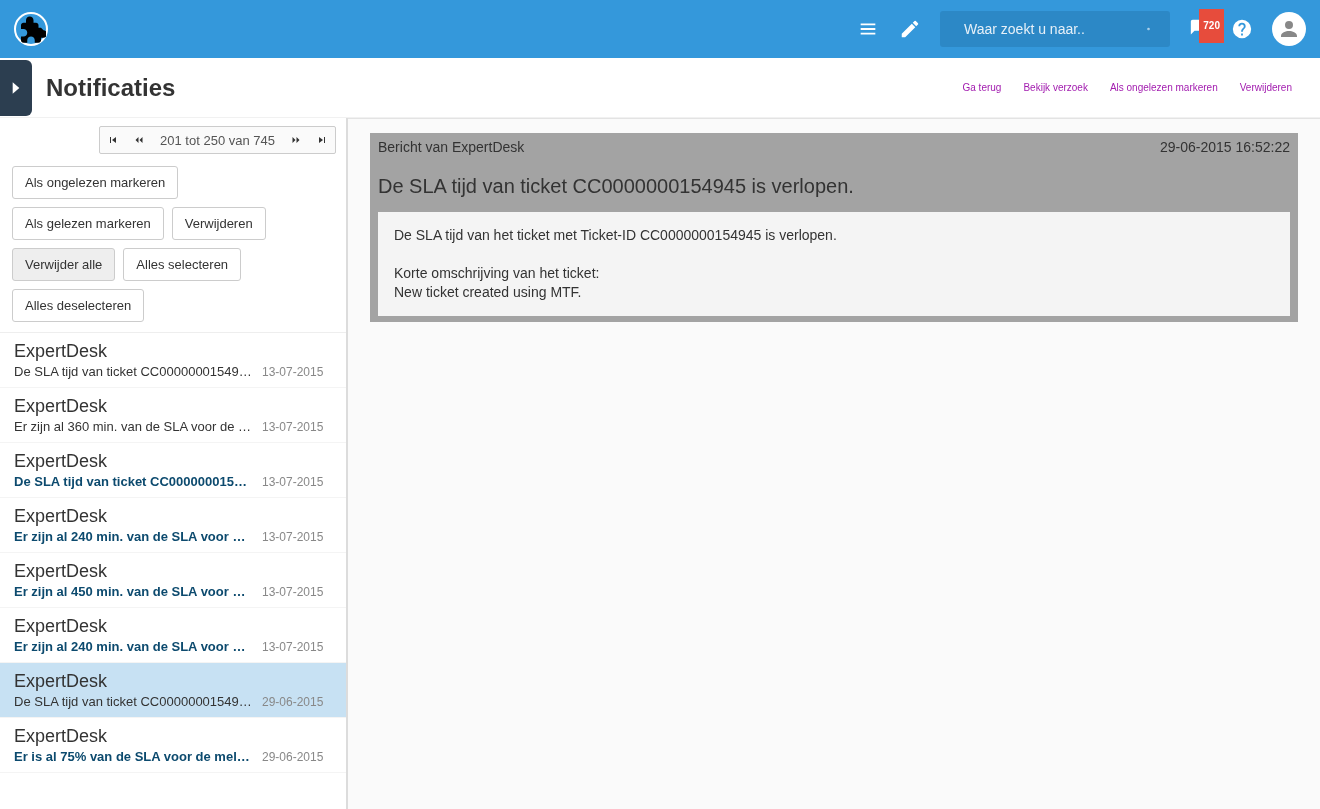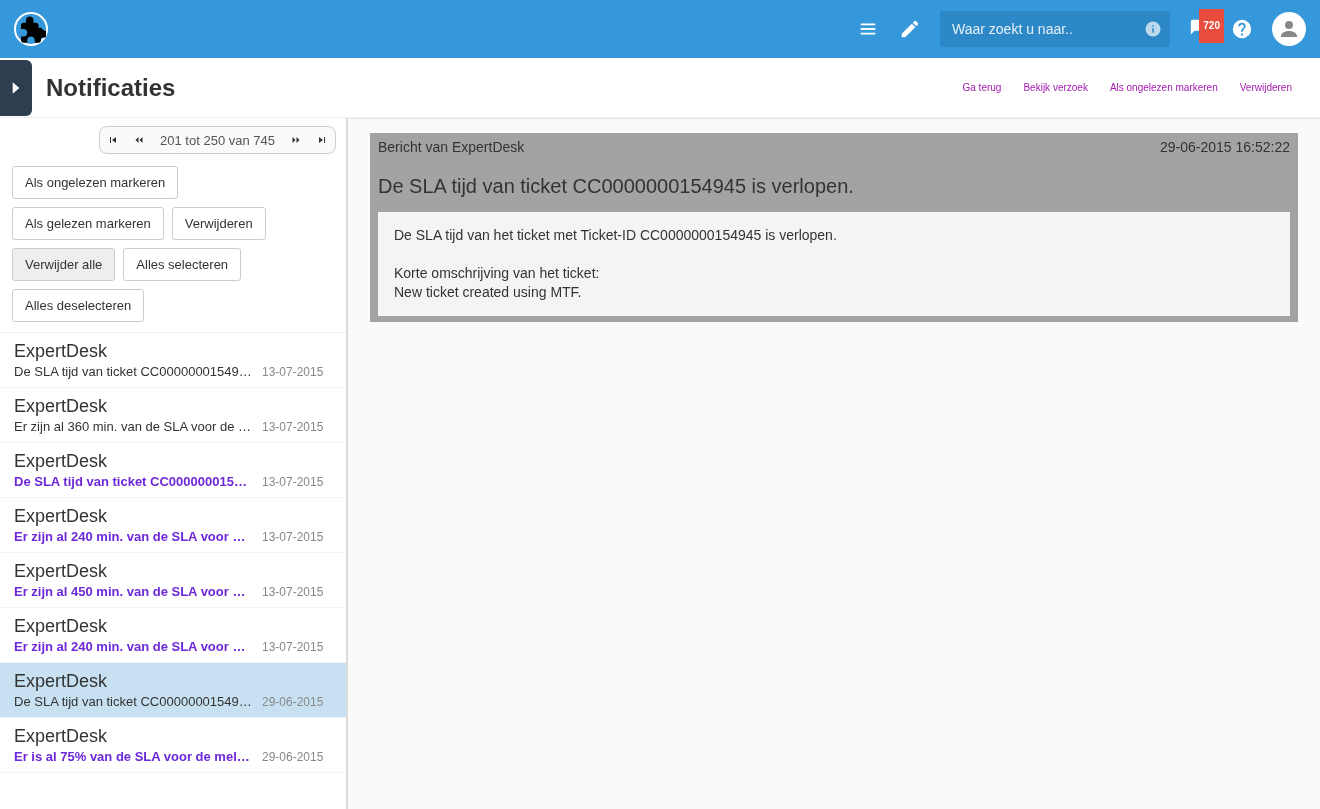--- a/index.html
+++ b/index.html
@@ -44,21 +44,21 @@
     position: relative;
   }
   .topbar-icon svg { width: 22px; height: 22px; fill: #fff; }
   .search-wrap {
     display: flex;
     align-items: center;
     background: #2c88c6;
     border-radius: 3px;
     height: 36px;
     width: 230px;
-    padding: 0 8px;
+    padding: 0 20px;
   }
   .search-wrap input {
     flex: 1;
     background: transparent;
     border: none;
     outline: none;
     color: #fff;
     font-size: 14px;
     padding-left: 4px;
   }
@@ -145,21 +145,21 @@
   .paging {
     display: flex;
     justify-content: flex-end;
     padding: 8px 10px 6px 10px;
   }
   .pager-box {
     display: inline-flex;
     align-items: center;
     border: 1px solid #ccc;
     background: #fafafa;
-    border-radius: 8px;
+    border-radius: 2px;
     height: 28px;
   }
   .pager-btn {
     width: 26px;
     display: flex; align-items: center; justify-content: center;
     font-size: 12px;
     color: #333;
     cursor: pointer;
   }
   .pager-btn svg { width: 12px; height: 12px; fill: #333; }
@@ -213,21 +213,21 @@
   }
   .notif-preview {
     font-size: 13px;
     color: #333;
     white-space: nowrap;
     overflow: hidden;
     text-overflow: ellipsis;
     flex: 1;
     max-width: 240px;
   }
-  .notif-preview.unread { color: #6d28d9; font-weight: 600; }
+  .notif-preview.unread { color: #0c4a6e; font-weight: 600; }
   .notif-date {
     font-size: 12px;
     color: #888;
     white-space: nowrap;
   }
 
   
   .notif-list::-webkit-scrollbar { width: 14px; }
   .notif-list::-webkit-scrollbar-track { background: #f1f1f1; }
   .notif-list::-webkit-scrollbar-thumb { background: #c4c4c4; border-radius: 2px; }

